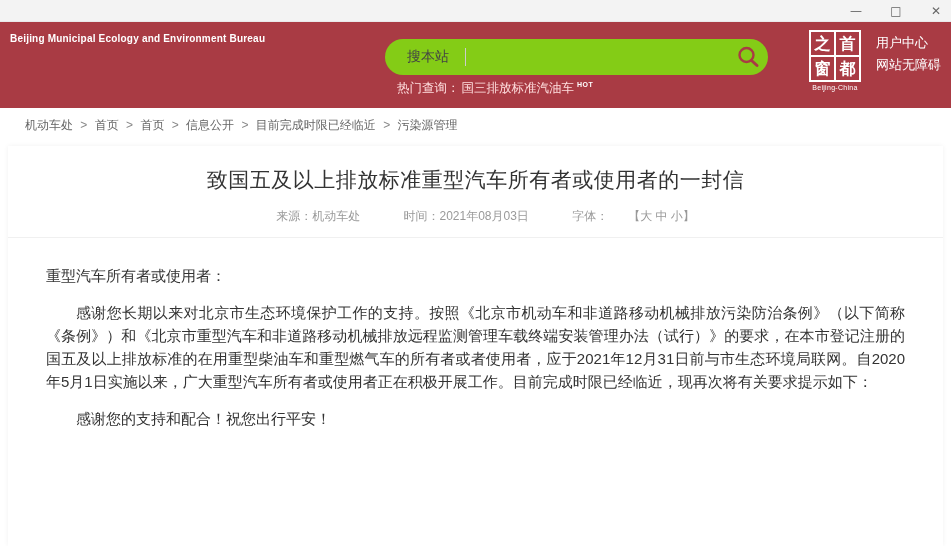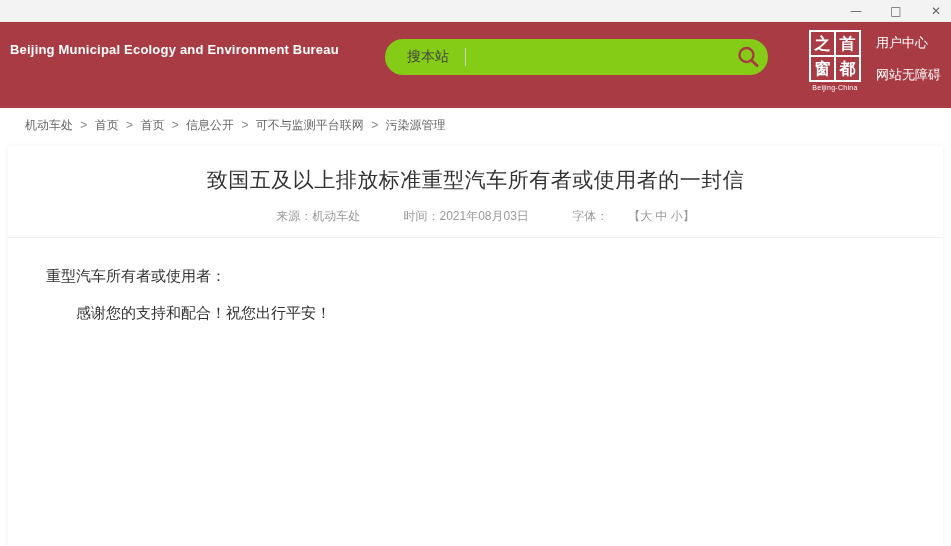--- a/index.html
+++ b/index.html
@@ -22,21 +22,21 @@
 
   
   .header {
     height: 86px; background: #a93b44; position: relative; color: #fff;
   }
   .logo-block { position: absolute; left: 10px; top: 8px; }
   .site-name-cn {
     font-size: 37px; font-weight: bold; letter-spacing: 1px; line-height: 44px;
   }
   .site-name-en {
-    font-size: 13px; font-weight: bold; letter-spacing: 0.2px; margin-top: 12px;
+    font-size: 10px; font-weight: bold; letter-spacing: 0.2px; margin-top: 3px;
   }
   .search-box {
     position: absolute; left: 385px; top: 17px; width: 383px; height: 36px;
     background: #84cc16; border-radius: 18px; display: flex; align-items: center;
   }
   .search-label {
     font-size: 14px; color: #444; padding: 0 16px 0 22px; white-space: nowrap;
   }
   .search-divider { width: 1px; height: 18px; background: #ccc; }
   .search-input {
@@ -65,21 +65,21 @@
     display: grid; grid-template-columns: 1fr 1fr; grid-template-rows: 1fr 1fr;
     gap: 2px; background: #fff;
   }
   .seal-cell {
     background: #a93b44; color: #fff; font-size: 16px; font-weight: bold;
     display: flex; align-items: center; justify-content: center; line-height: 1;
   }
   .seal-caption { font-size: 7px; color: #fff; margin-top: 2px; letter-spacing: 0.3px; }
   .header-links {
     position: absolute; left: 876px; top: 12px; display: flex;
-    flex-direction: column; gap: 14px; font-size: 13px;
+    flex-direction: column; gap: 4px; font-size: 13px;
   }
   .header-link { color: #fff; cursor: pointer; white-space: nowrap; }
 
   
   .breadcrumb {
     padding: 9px 0 8px 25px; font-size: 12px; color: #666; background: #fff;
   }
   .breadcrumb span { margin-right: 4px; }
   .crumb-item { cursor: pointer; }
   .crumb-sep { color: #888; }
@@ -127,20 +127,25 @@
     <span class="search-divider"></span>
     <input class="search-input" type="text" placeholder="" style="">
     <span class="search-icon-wrap">
       <svg width="24" height="24" viewBox="0 0 24 24">
         <circle cx="10.5" cy="10" r="7" fill="none" stroke="#a93b44" stroke-width="2.4"></circle>
         <line x1="15.5" y1="15.5" x2="21" y2="20.5" stroke="#a93b44" stroke-width="3" stroke-linecap="round"></line>
       </svg>
     </span>
   </div>
 
+  <div class="hot-row">
+    <span>热门查询：</span>
+    <span class="hot-term">国三排放标准汽油车</span>
+    <span class="hot-badge">HOT</span>
+  </div>
 
   <div class="seal">
     <div class="seal-grid">
       <span class="seal-cell">之</span>
       <span class="seal-cell">首</span>
       <span class="seal-cell">窗</span>
       <span class="seal-cell">都</span>
     </div>
     <div class="seal-caption">Beijing-China</div>
   </div>
@@ -153,29 +158,30 @@
 
 <div class="breadcrumb">
   <span>机动车处</span>
   <span class="crumb-sep">&gt;</span>
   <span class="crumb-item">首页</span>
   <span class="crumb-sep">&gt;</span>
   <span class="crumb-item">首页</span>
   <span class="crumb-sep">&gt;</span>
   <span class="crumb-item">信息公开</span>
   <span class="crumb-sep">&gt;</span>
-  <span class="crumb-item">可不与监测平台联网</span>
+  <span class="crumb-item">目前完成时限已经临近</span>
   <span class="crumb-sep">&gt;</span>
   <span class="crumb-item">污染源管理</span>
 </div>
 
 <div class="panel">
   <div class="article-title">致国五及以上排放标准重型汽车所有者或使用者的一封信</div>
   <div class="article-meta">
     <span class="meta-item">来源：机动车处</span>
     <span class="meta-item">时间：2021年08月03日</span>
     <span class="meta-item">字体：</span><span>【大 中 小】</span>
   </div>
   <div class="article-body">
     <p>重型汽车所有者或使用者：</p>
+    <p class="indent">感谢您长期以来对北京市生态环境保护工作的支持。按照《北京市机动车和非道路移动机械排放污染防治条例》（以下简称《条例》）和《北京市重型汽车和非道路移动机械排放远程监测管理车载终端安装管理办法（试行）》的要求，在本市登记注册的国五及以上排放标准的在用重型柴油车和重型燃气车的所有者或者使用者，应于2021年12月31日前与市生态环境局联网。自2020年5月1日实施以来，广大重型汽车所有者或使用者正在积极开展工作。目前完成时限已经临近，现再次将有关要求提示如下：</p>
     <p class="indent">感谢您的支持和配合！祝您出行平安！</p>
   </div>
 </div>
 
 </body></html>

